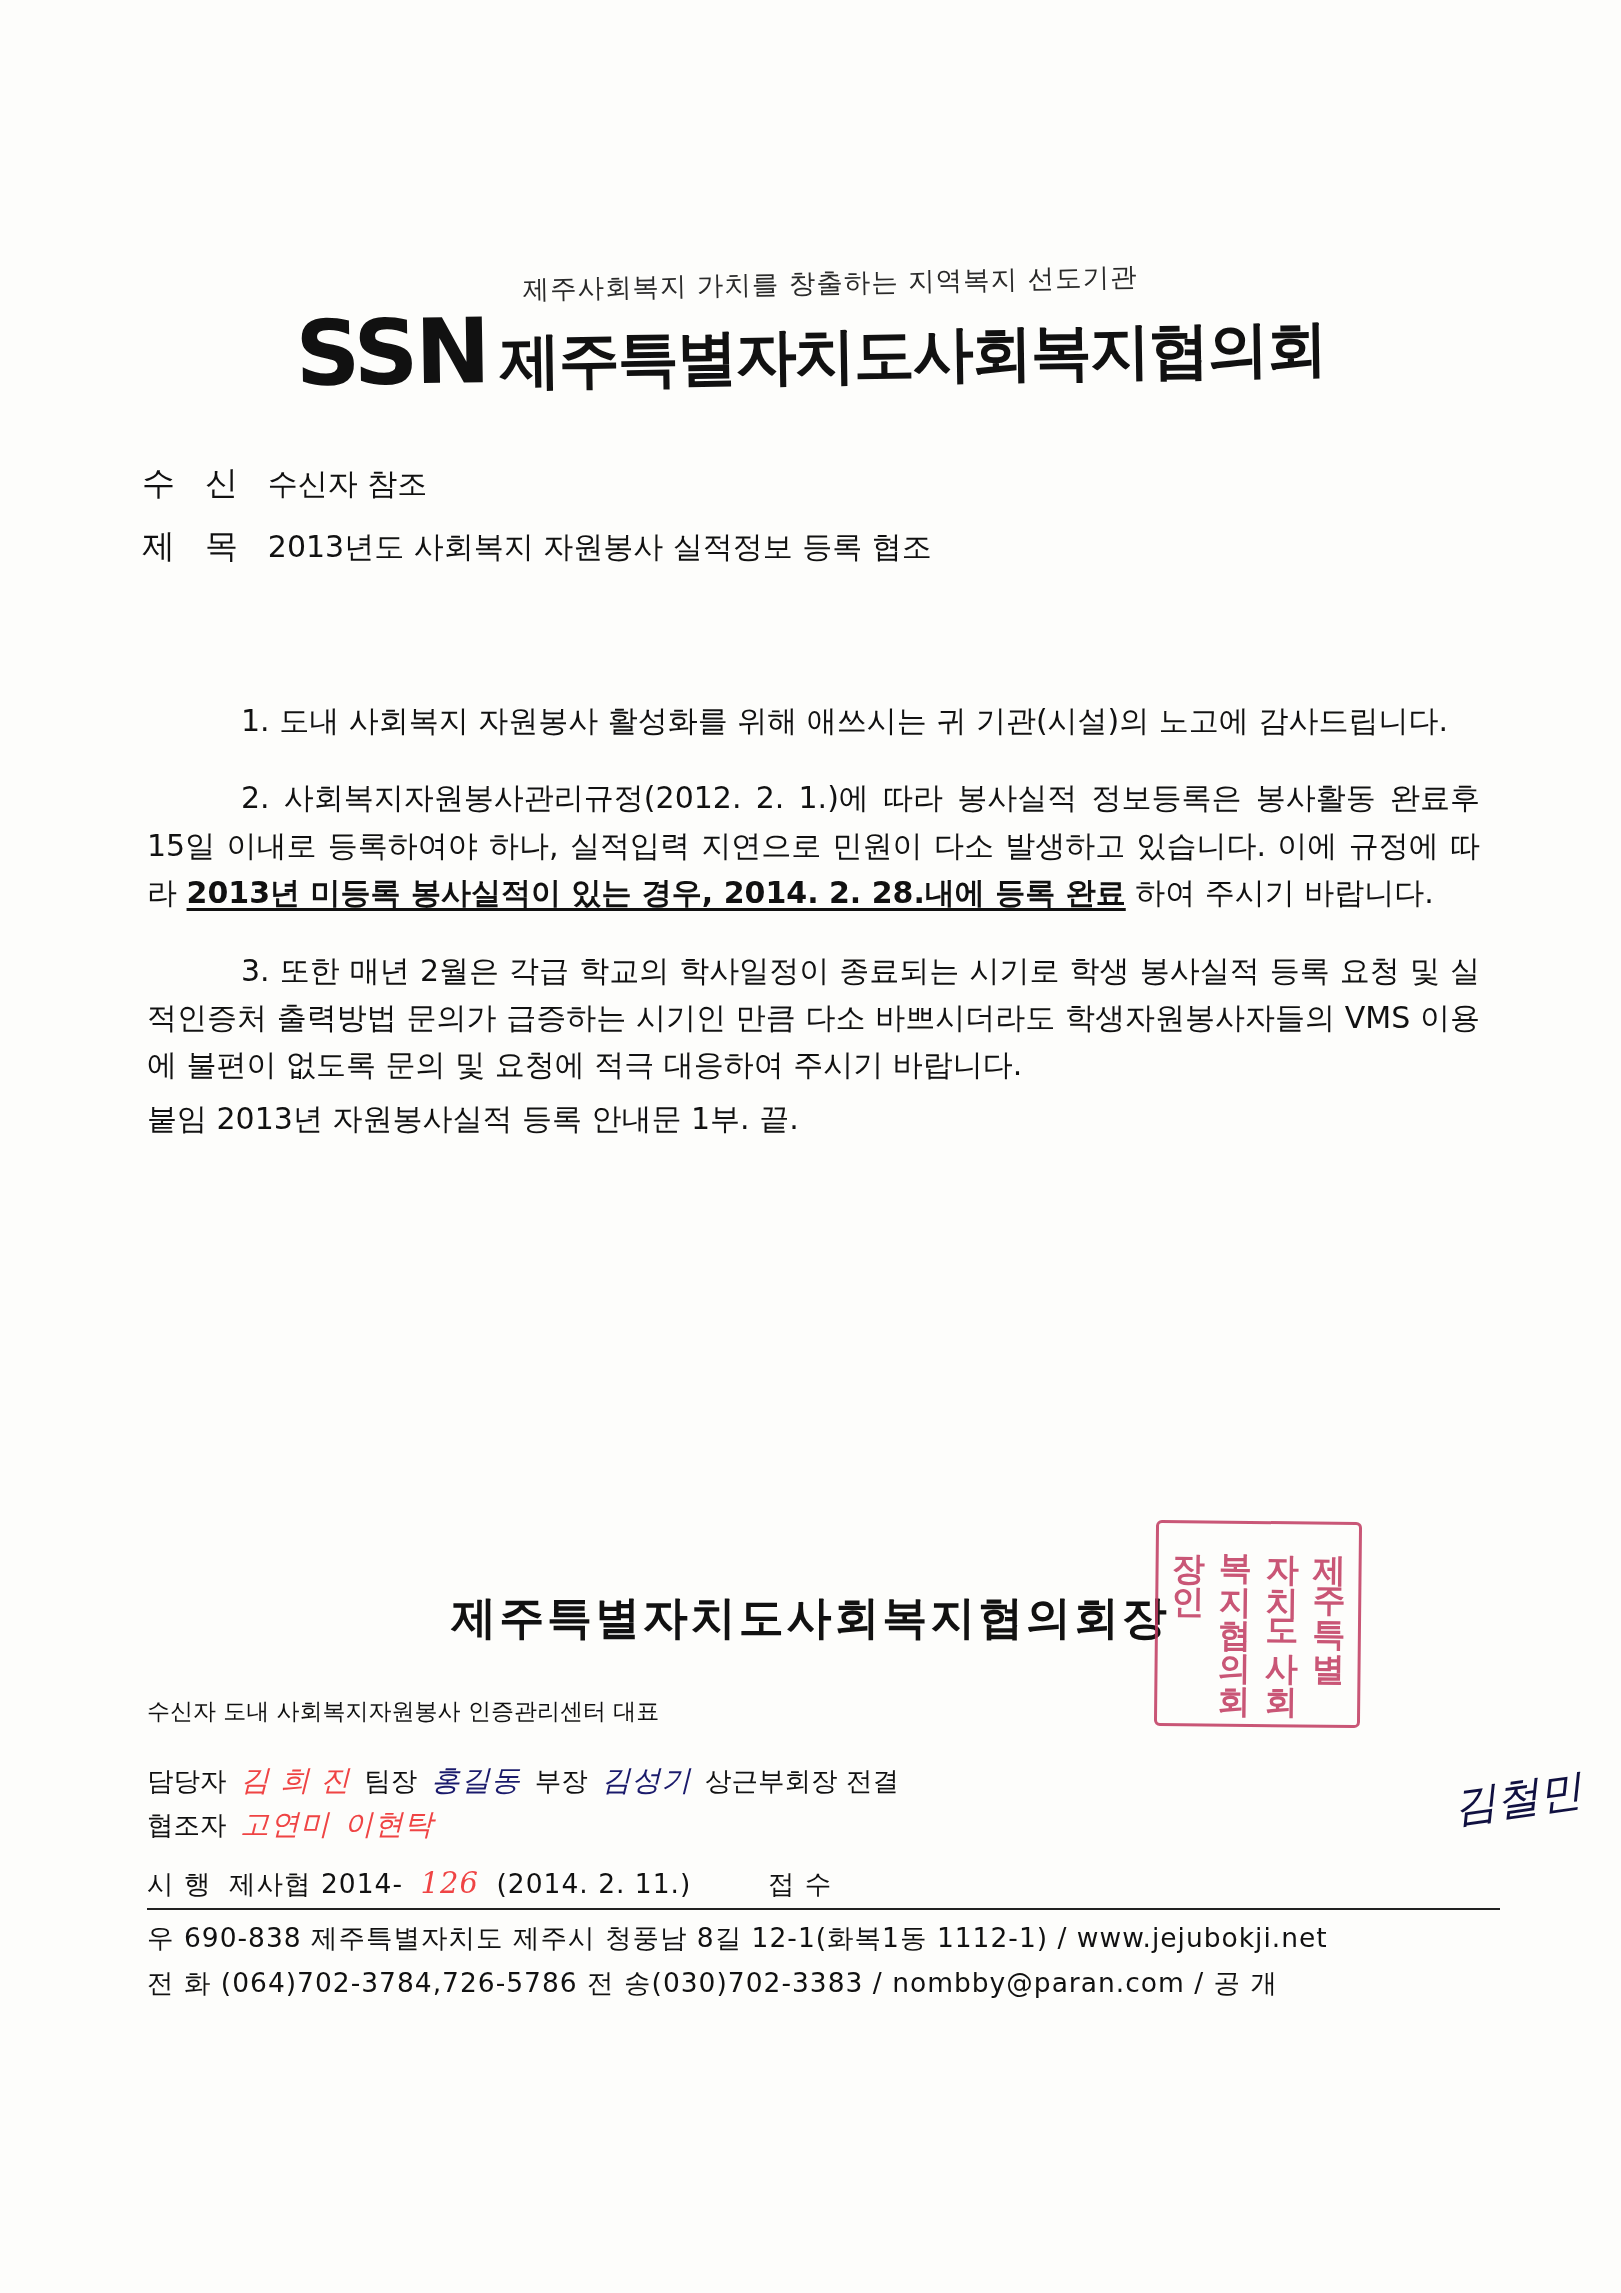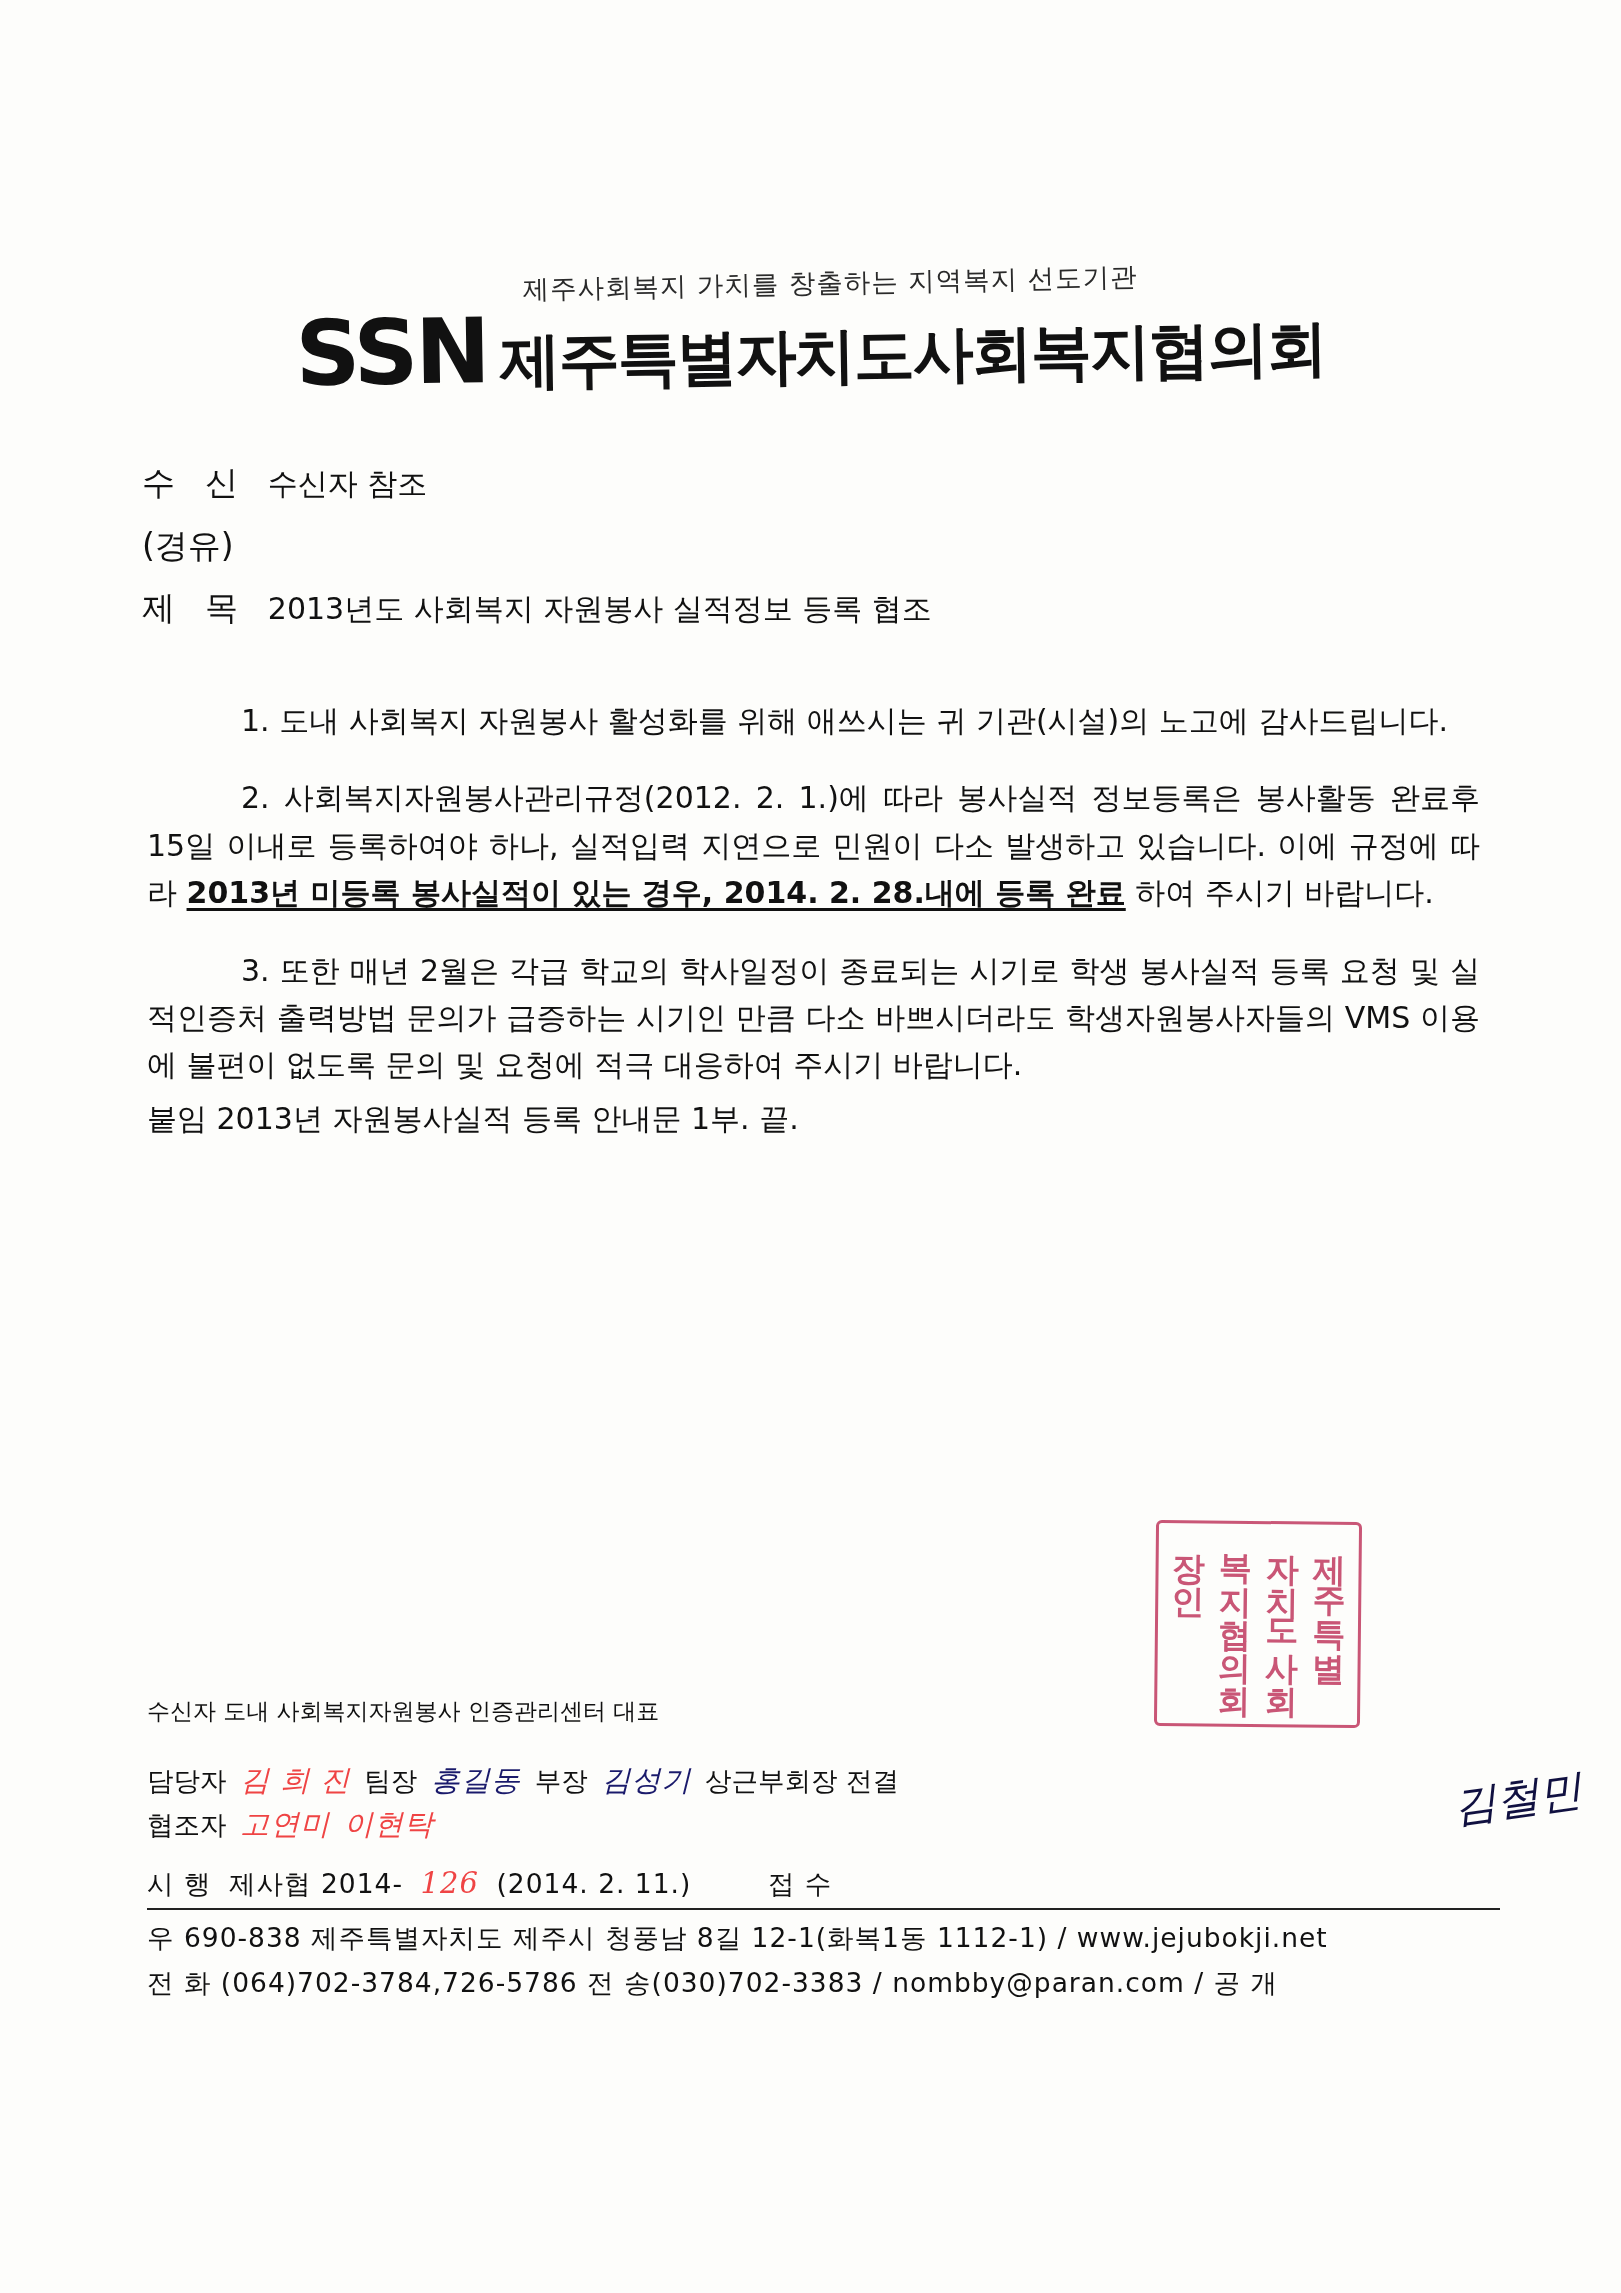--- a/index.html
+++ b/index.html
@@ -242,35 +242,35 @@
       <div class="logo-org">제주특별자치도사회복지협의회</div>
     </div>
   </div>
 
   <div class="fields">
     <div class="field-row">
       <div class="field-label">수 신</div>
       <div class="field-value">수신자 참조</div>
     </div>
     <div class="field-row">
-      <div class="field-label narrow">(경유)</div>
-    </div>
-    <div class="field-row">
       <div class="field-label">제 목</div>
       <div class="field-value">2013년도 사회복지 자원봉사 실적정보 등록 협조</div>
     </div>
   </div>
 
   <div class="body-text">
     <p class="para"><span class="indent"></span><span>1. 도내 사회복지 자원봉사 활성화를 위해 애쓰시는 귀 기관(시설)의 노고에 감사드립니다.</span></p>
     <p class="para"><span class="indent"></span><span>2. 사회복지자원봉사관리규정(2012. 2. 1.)에 따라 봉사실적 정보등록은 봉사활동 완료후 15일 이내로 등록하여야 하나, 실적입력 지연으로 민원이 다소 발생하고 있습니다. 이에 규정에 따라 </span><span class="u">2013년 미등록 봉사실적이 있는 경우, 2014. 2. 28.내에 등록 완료</span><span> 하여 주시기 바랍니다.</span></p>
     <p class="para"><span class="indent"></span><span>3. 또한 매년 2월은 각급 학교의 학사일정이 종료되는 시기로 학생 봉사실적 등록 요청 및 실적인증처 출력방법 문의가 급증하는 시기인 만큼 다소 바쁘시더라도 학생자원봉사자들의 VMS 이용에 불편이 없도록 문의 및 요청에 적극 대응하여 주시기 바랍니다.</span></p>
     <p class="para attach">붙임 2013년 자원봉사실적 등록 안내문 1부.  끝.</p>
   </div>
 
+  <div class="signature">
+    <div class="sig-title">제주특별자치도사회복지협의회장</div>
+  </div>
 
   <div class="stamp">
     <span>제주특별</span>
     <span>자치도사회</span>
     <span>복지협의회</span>
     <span>장인</span>
   </div>
 
   <div class="sig-scribble">김철민</div>
 

